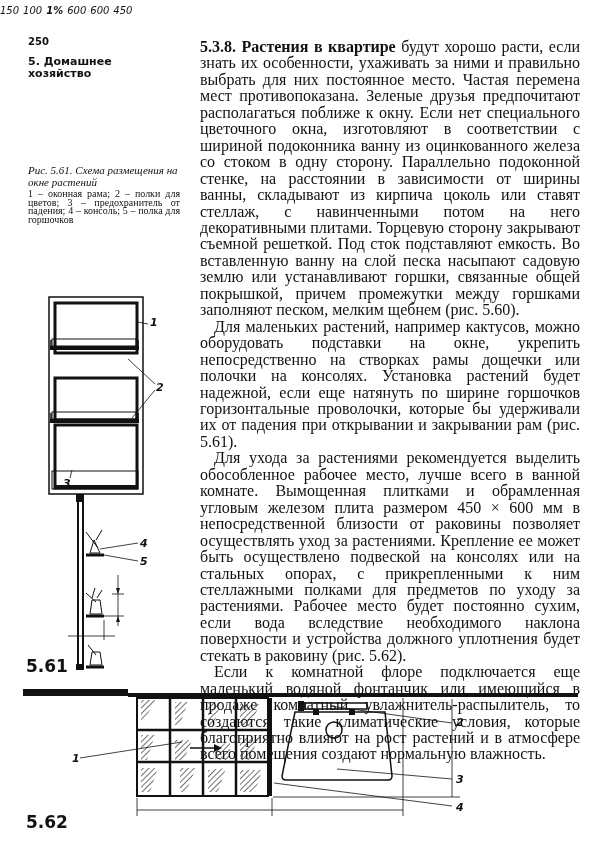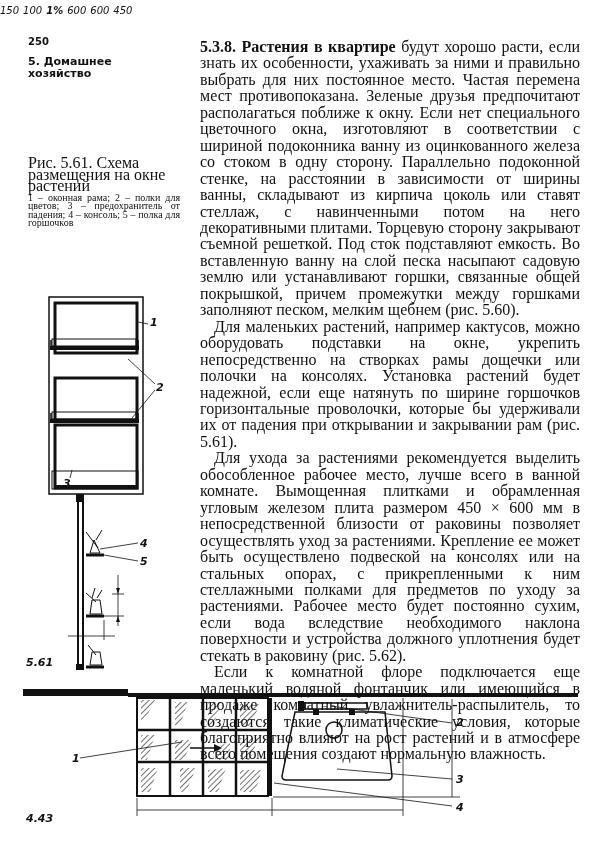--- a/index.html
+++ b/index.html
@@ -12,38 +12,38 @@
     font-family: "DejaVu Sans", sans-serif; font-weight: bold; font-size: 10px;
   }
   .running-head {
     position: absolute; left: 28px; top: 56px; width: 150px;
     font-family: "DejaVu Sans", sans-serif; font-weight: bold; font-size: 11px; line-height: 12px;
   }
   .caption {
     position: absolute; left: 28px; width: 152px;
   }
   .caption .title {
-    font-size: 16px; line-height: 11.5px;
+    font-style: italic; font-size: 11px; line-height: 11.5px; margin-top: 8px;
   }
   .caption .legend {
     font-size: 10px; line-height: 8.6px; margin-top: 2px; text-align: justify;
   }
   .cap61 { top: 157px; }
   .cap62 { top: 213px; }
   .main-text {
     position: absolute; left: 200px; top: 39px; width: 380px;
     font-size: 16px; line-height: 16.45px; text-align: justify;
     font-family: Liberation Serif, serif;
   }
   .main-text p { margin: 0; text-indent: 14px; }
   .main-text p.first { text-indent: 0; }
   .main-text .section-num, .main-text .section-title { font-weight: bold; }
   .fig-label {
     position: absolute; font-family: "DejaVu Sans", sans-serif; font-weight: bold;
-    font-style: italic; font-size: 11px;
+    font-size: 17px;
   }
   .num-label {
     position: absolute; font-family: "DejaVu Sans", sans-serif; font-style: italic; font-weight: bold;
     font-size: 11px;
   }
   svg { position: absolute; overflow: visible; }
   .dim { font-family: "DejaVu Sans", sans-serif; font-style: italic; font-size: 10px; }
 </style>
 </head>
 <body>
@@ -196,16 +196,16 @@
   <line x1="274" y1="783" x2="452" y2="806" stroke="#111" stroke-width="0.8"></line>
 </svg>
 <span class="num-label" style="left:72px;top:752px">1</span>
 <span class="num-label" style="left:456px;top:716px">2</span>
 <span class="num-label" style="left:456px;top:773px">3</span>
 <span class="num-label" style="left:456px;top:801px">4</span>
 <span class="dim" style="left:195px;top:736px;font-weight:bold;">1%</span>
 <span class="dim" style="left:196px;top:799px">600</span>
 <span class="dim" style="left:327px;top:799px">600</span>
 <span class="dim" style="left:440px;top:760px;transform:rotate(-90deg);transform-origin:left top;">450</span>
-<span class="fig-label" style="left:26px;top:812px">4.43</span>
+<span class="fig-label" style="left:26px;top:812px">5.62</span>
 
 
 
 
 </body></html>

